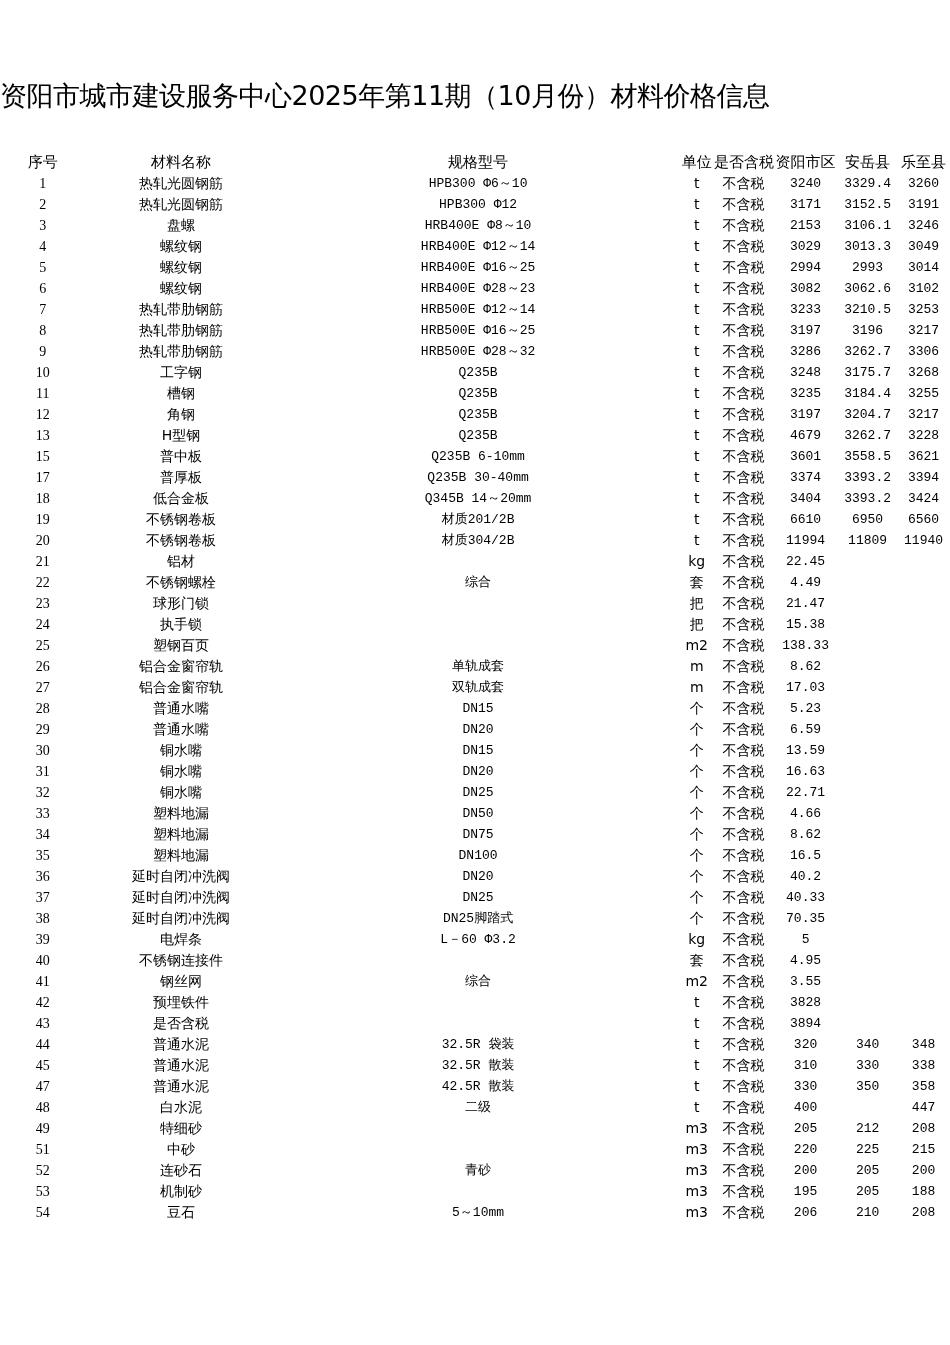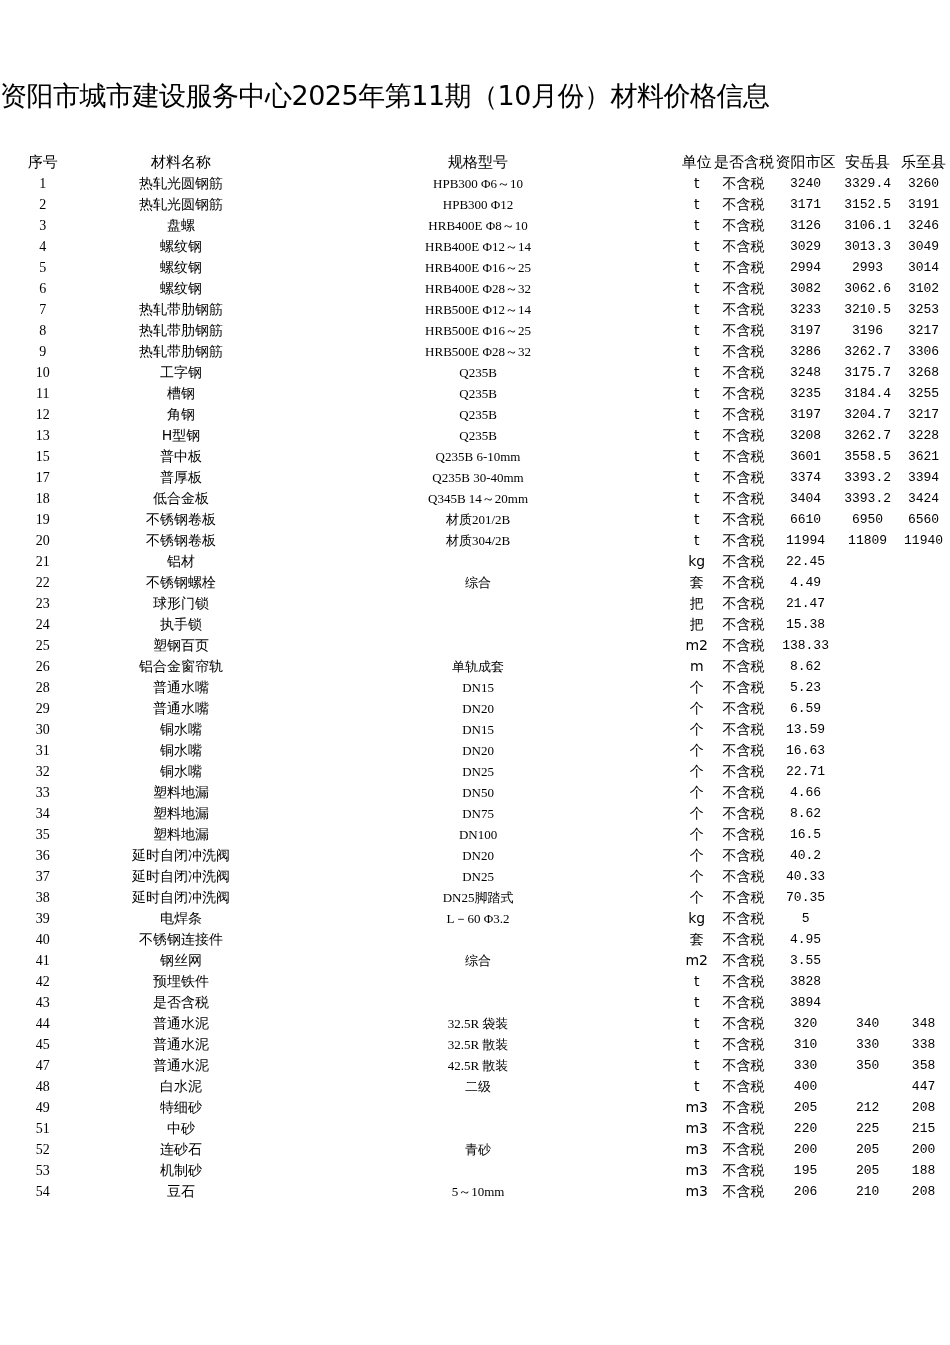--- a/index.html
+++ b/index.html
@@ -6,21 +6,21 @@
   body { width: 950px; height: 1345px; position: relative; overflow: hidden;
          font-family: "DejaVu Serif", "Liberation Serif", serif; color: #000; }
   .title { position: absolute; left: 0; top: 78px; width: 762px; text-align: right;
            font-size: 27px; letter-spacing: -0.5px; white-space: nowrap;
            font-family: "DejaVu Sans", "Liberation Sans", sans-serif; }
   table { position: absolute; left: 0; top: 112px; border-collapse: collapse; table-layout: fixed; width: 950px; margin-top: 40px; }
   td, th { padding: 0; height: 21px; line-height: 21px; font-size: 14px; text-align: center;
            white-space: nowrap; font-weight: normal; overflow: visible; }
   th { font-family: "DejaVu Sans", "Liberation Sans", sans-serif; font-size: 15px; }
   td.c-name, td.c-tax, td.c-unit { font-family: "DejaVu Sans", "Liberation Sans", sans-serif; font-size: 14px; }
-  td.c-spec { font-family: Liberation Serif, serif; font-size: 13px; }
+  td.c-spec { font-family: Liberation Mono, monospace; font-size: 13px; }
   td.c-num { font-family: "Liberation Serif", "DejaVu Serif", serif; font-size: 14px; }
   td.c-p { font-family: "Liberation Mono", "DejaVu Sans Mono", monospace; font-size: 13px; }
   col.w-idx { width: 84px; }
   col.w-name { width: 188px; }
   col.w-spec { width: 396px; }
   col.w-unit { width: 34px; }
   col.w-tax { width: 58px; }
   col.w-p1 { width: 64px; }
   col.w-p2 { width: 58px; }
   col.w-p3 { width: 52px; }
@@ -73,21 +73,21 @@
         <td class="c-p">3171</td>
         <td class="c-p">3152.5</td>
         <td class="c-p">3191</td>
       </tr>
       <tr>
         <td class="c-num">3</td>
         <td class="c-name">盘螺</td>
         <td class="c-spec">HRB400E Φ8～10</td>
         <td class="c-unit">t</td>
         <td class="c-tax">不含税</td>
-        <td class="c-p">3126</td>
+        <td class="c-p">2153</td>
         <td class="c-p">3106.1</td>
         <td class="c-p">3246</td>
       </tr>
       <tr>
         <td class="c-num">4</td>
         <td class="c-name">螺纹钢</td>
         <td class="c-spec">HRB400E Φ12～14</td>
         <td class="c-unit">t</td>
         <td class="c-tax">不含税</td>
         <td class="c-p">3029</td>
@@ -100,21 +100,21 @@
         <td class="c-spec">HRB400E Φ16～25</td>
         <td class="c-unit">t</td>
         <td class="c-tax">不含税</td>
         <td class="c-p">2994</td>
         <td class="c-p">2993</td>
         <td class="c-p">3014</td>
       </tr>
       <tr>
         <td class="c-num">6</td>
         <td class="c-name">螺纹钢</td>
-        <td class="c-spec">HRB400E Φ28～32</td>
+        <td class="c-spec">HRB400E Φ28～23</td>
         <td class="c-unit">t</td>
         <td class="c-tax">不含税</td>
         <td class="c-p">3082</td>
         <td class="c-p">3062.6</td>
         <td class="c-p">3102</td>
       </tr>
       <tr>
         <td class="c-num">7</td>
         <td class="c-name">热轧带肋钢筋</td>
         <td class="c-spec">HRB500E Φ12～14</td>
@@ -173,21 +173,21 @@
         <td class="c-p">3197</td>
         <td class="c-p">3204.7</td>
         <td class="c-p">3217</td>
       </tr>
       <tr>
         <td class="c-num">13</td>
         <td class="c-name">H型钢</td>
         <td class="c-spec">Q235B</td>
         <td class="c-unit">t</td>
         <td class="c-tax">不含税</td>
-        <td class="c-p">3208</td>
+        <td class="c-p">4679</td>
         <td class="c-p">3262.7</td>
         <td class="c-p">3228</td>
       </tr>
       <tr>
         <td class="c-num">15</td>
         <td class="c-name">普中板</td>
         <td class="c-spec">Q235B 6-10mm</td>
         <td class="c-unit">t</td>
         <td class="c-tax">不含税</td>
         <td class="c-p">3601</td>
@@ -288,20 +288,30 @@
         <td class="c-num">26</td>
         <td class="c-name">铝合金窗帘轨</td>
         <td class="c-spec">单轨成套</td>
         <td class="c-unit">m</td>
         <td class="c-tax">不含税</td>
         <td class="c-p">8.62</td>
         <td class="c-p"></td>
         <td class="c-p"></td>
       </tr>
       <tr>
+        <td class="c-num">27</td>
+        <td class="c-name">铝合金窗帘轨</td>
+        <td class="c-spec">双轨成套</td>
+        <td class="c-unit">m</td>
+        <td class="c-tax">不含税</td>
+        <td class="c-p">17.03</td>
+        <td class="c-p"></td>
+        <td class="c-p"></td>
+      </tr>
+      <tr>
         <td class="c-num">28</td>
         <td class="c-name">普通水嘴</td>
         <td class="c-spec">DN15</td>
         <td class="c-unit">个</td>
         <td class="c-tax">不含税</td>
         <td class="c-p">5.23</td>
         <td class="c-p"></td>
         <td class="c-p"></td>
       </tr>
       <tr>

